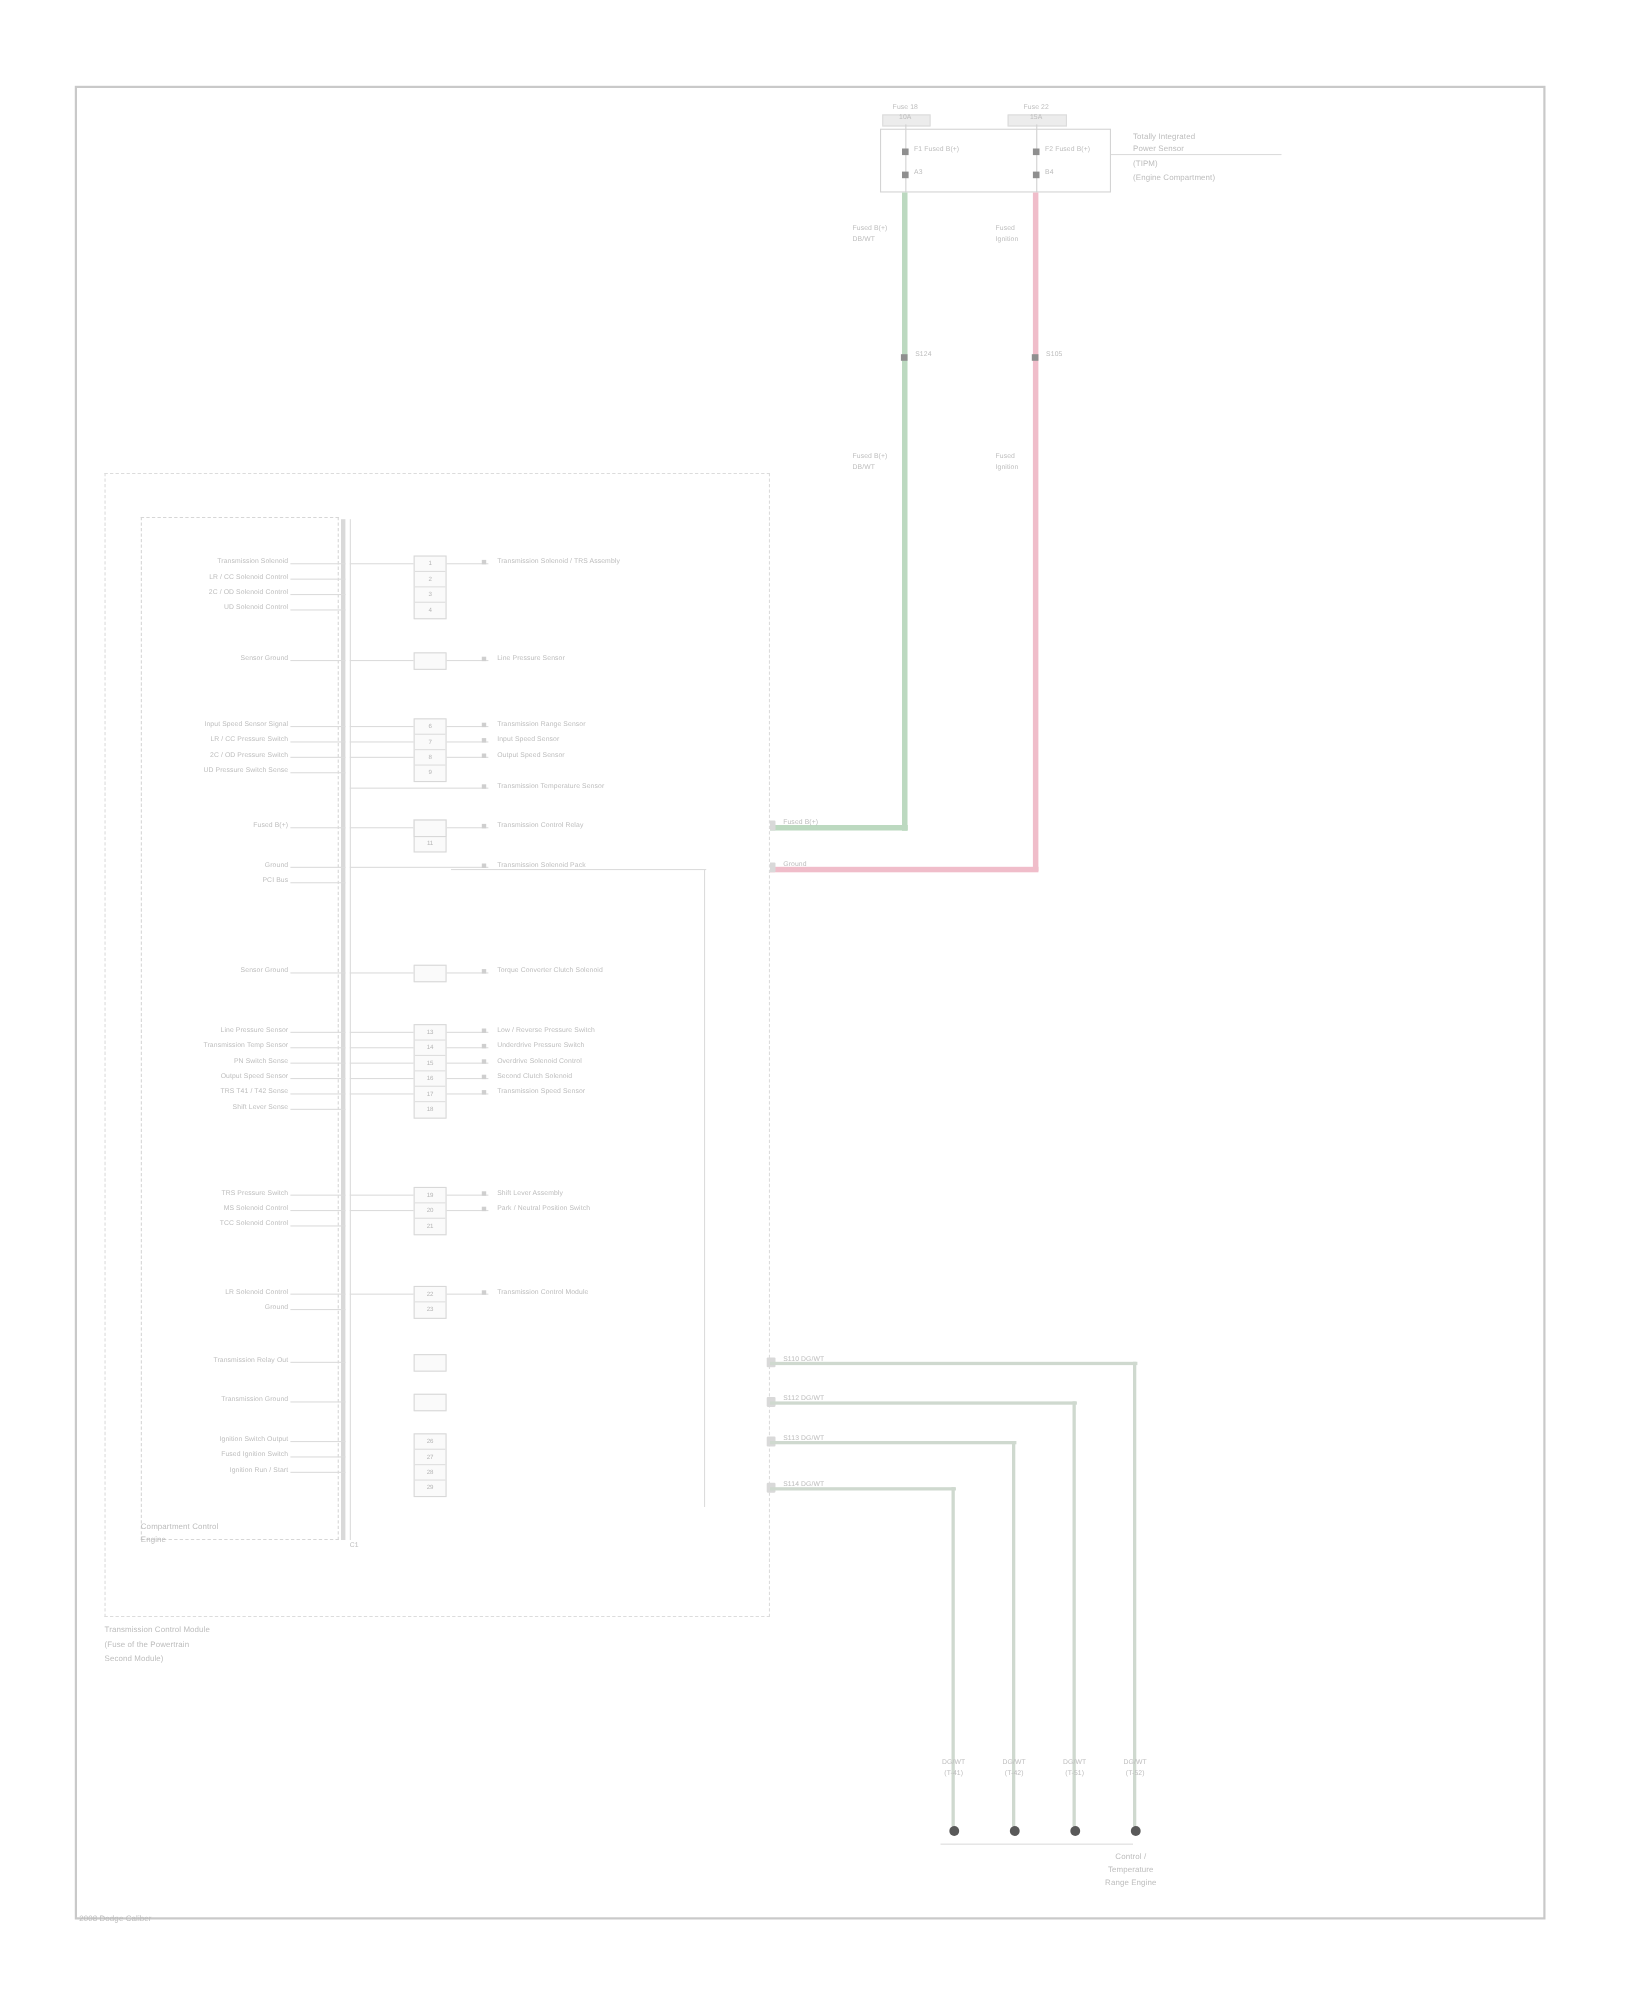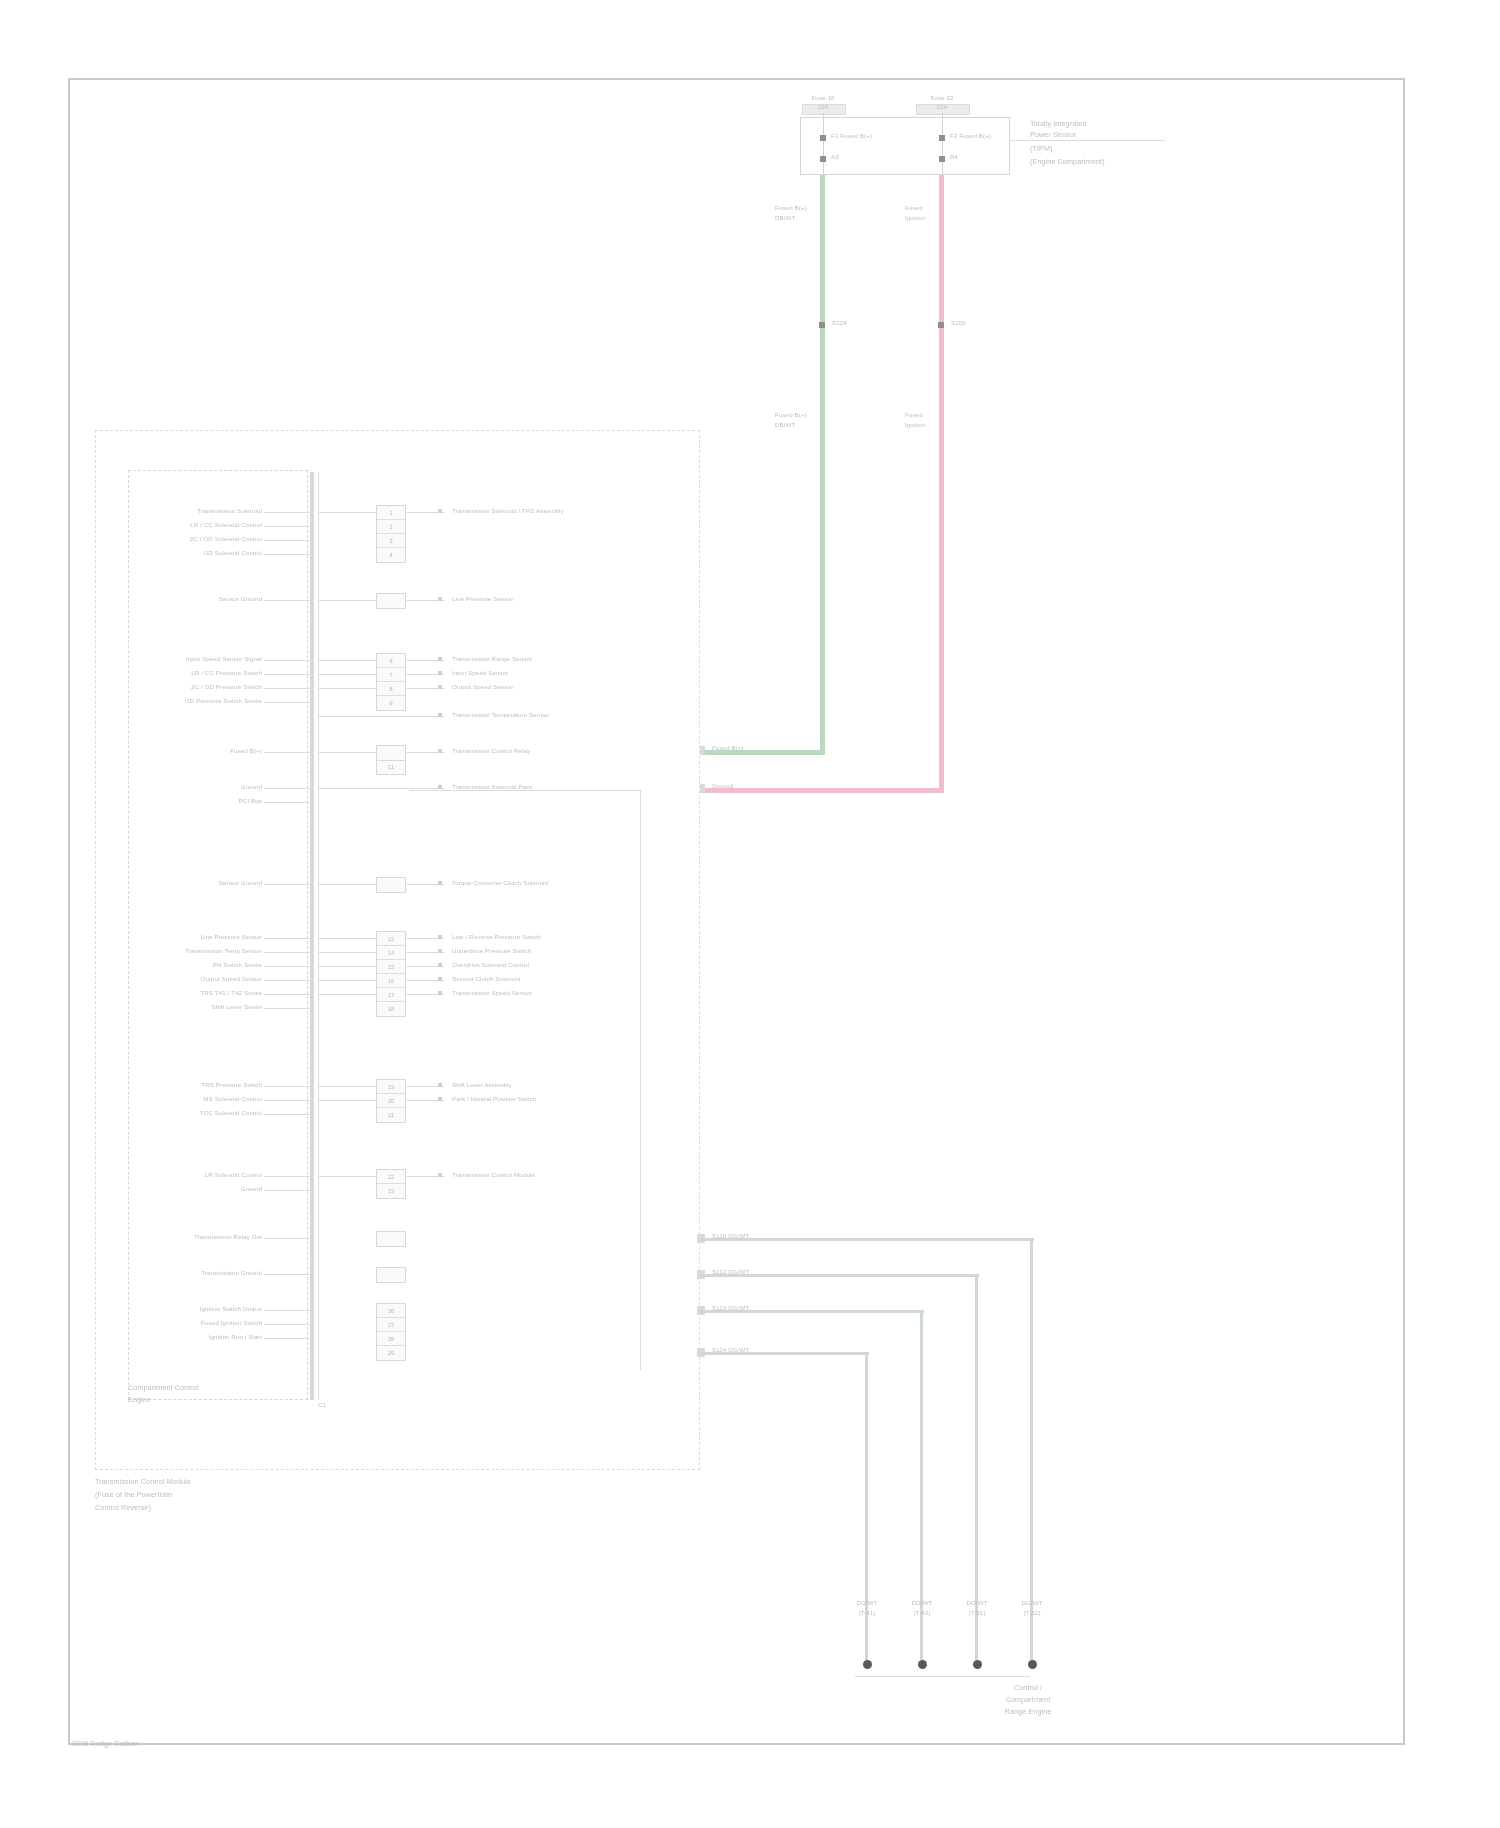--- a/index.html
+++ b/index.html
@@ -277,21 +277,21 @@
     <div class="pincol" style="left: 376px; top: 1267px; width: 28px; height: 14px;"></div>
   </div>
 
 <div class="lbl c s6" style="left:322px;top:1402px;">C1</div>
 
 <div class="lbl s7" style="left:128px;top:1384px;">Compartment Control</div>
 <div class="lbl s7" style="left:128px;top:1396px;">Engine</div>
 
 <div class="lbl s7" style="left:95px;top:1478px;">Transmission Control Module</div>
 <div class="lbl s7" style="left:95px;top:1491px;">(Fuse of the Powertrain</div>
-<div class="lbl s7" style="left:95px;top:1504px;">Control Reverse)</div>
+<div class="lbl s7" style="left:95px;top:1504px;">Second Module)</div>
 
 <div class="vl" style="left:640px;top:790px;height:580px;"></div>
 <div class="hl" style="left:410px;top:790px;width:232px;"></div>
 
 <div id="out-wires">
     <div class="ctag" style="left: 697px; top: 1234px;"></div>
     <div class="lbl s6" style="left: 712px; top: 1233px;">S110 DG/WT</div>
     <div class="wire-gy" style="left: 700px; top: 1238px; width: 334px; height: 3px;"></div>
     <div class="wire-gy" style="left: 1030px; top: 1238px; width: 3px; height: 422px;"></div>
     <div class="ctag" style="left: 697px; top: 1270px;"></div>
@@ -317,16 +317,16 @@
     <div class="dot" style="left: 918px; top: 1660px;"></div>
     <div class="lbl c s6" style="left: 977px; top: 1600px;">DG/WT</div>
     <div class="lbl c s6" style="left: 977px; top: 1610px;">(T-51)</div>
     <div class="dot" style="left: 973px; top: 1660px;"></div>
     <div class="lbl c s6" style="left: 1032px; top: 1600px;">DG/WT</div>
     <div class="lbl c s6" style="left: 1032px; top: 1610px;">(T-52)</div>
     <div class="dot" style="left: 1028px; top: 1660px;"></div>
   </div>
 <div class="hl" style="left:855px;top:1676px;width:175px;"></div>
 <div class="lbl c s7" style="left:1028px;top:1684px;">Control /</div>
-<div class="lbl c s7" style="left:1028px;top:1696px;">Compartment</div>
+<div class="lbl c s7" style="left:1028px;top:1696px;">Temperature</div>
 <div class="lbl c s7" style="left:1028px;top:1708px;">Range Engine</div>
 
 <div class="lbl s7" style="left:72px;top:1740px;">2008 Dodge Caliber</div>
 
 </body></html>

